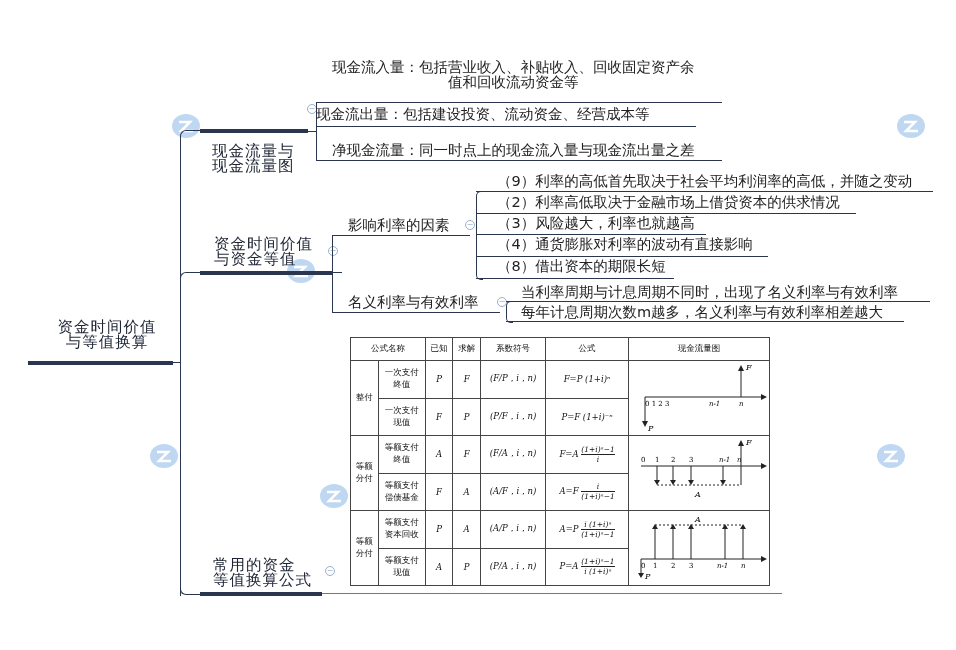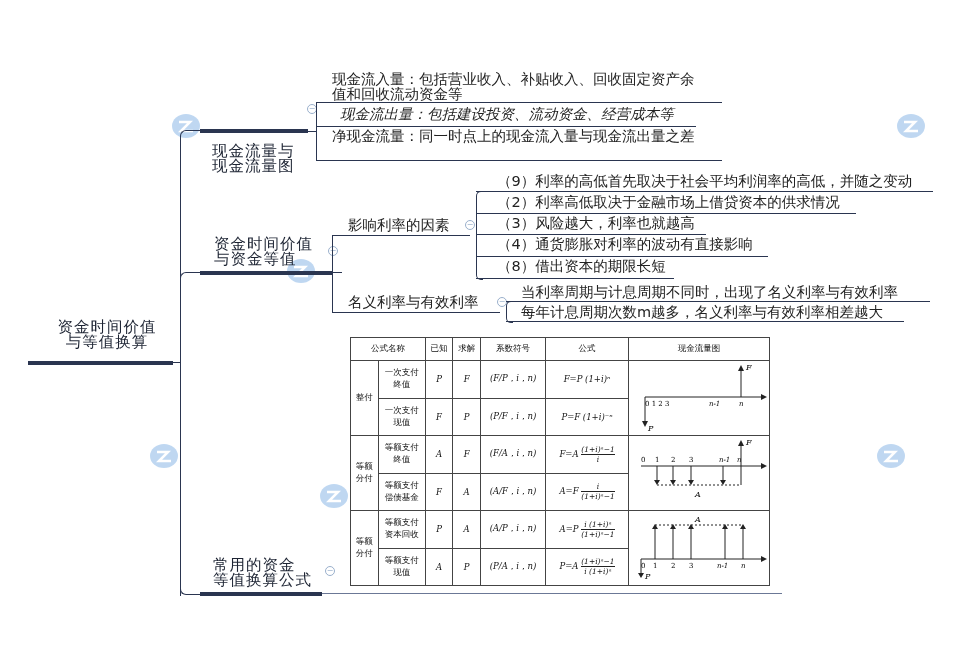--- a/index.html
+++ b/index.html
@@ -78,30 +78,30 @@
 
 <div class="txt topic" style="left:212px;top:96px;margin-top:48px;">
   <div>现金流量与</div>
   <div>现金流量图</div>
 </div>
 <div class="thick" style="left:200px;top:129px;width:108px;"></div>
 <div class="collapse" style="left:307px;top:104px;">−</div>
 <div class="thin" style="left:308px;top:131px;width:8px;"></div>
 <div class="vline" style="left:316px;top:102px;height:58px;"></div>
 
-<div class="txt" style="left:332px;top:72px;">
+<div class="txt" style="left:332px;top:60px;text-align:center;">
   <div>现金流入量：包括营业收入、补贴收入、回收固定资产余</div>
   <div>值和回收流动资金等</div>
 </div>
 <div class="thin" style="left:316px;top:102px;width:406px;"></div>
 
-<div class="txt" style="left:340px;top:107px;font-style:italic;">现金流出量：包括建设投资、流动资金、经营成本等</div>
+<div class="txt" style="left:316px;top:107px;">现金流出量：包括建设投资、流动资金、经营成本等</div>
 <div class="thin" style="left:316px;top:126px;width:380px;"></div>
 
-<div class="txt" style="left:332px;top:129px;text-align:center;">
+<div class="txt" style="left:332px;top:143px;text-align:center;">
   <div>净现金流量：同一时点上的现金流入量与现金流出量之差</div>
 </div>
 <div class="thin" style="left:316px;top:160px;width:406px;"></div>
 
 <div class="txt topic" style="left:214px;top:237px;">
   <div>资金时间价值</div>
   <div>与资金等值</div>
 </div>
 <div class="thick" style="left:200px;top:271px;width:132px;"></div>
 <div class="collapse" style="left:328px;top:246px;">−</div>

